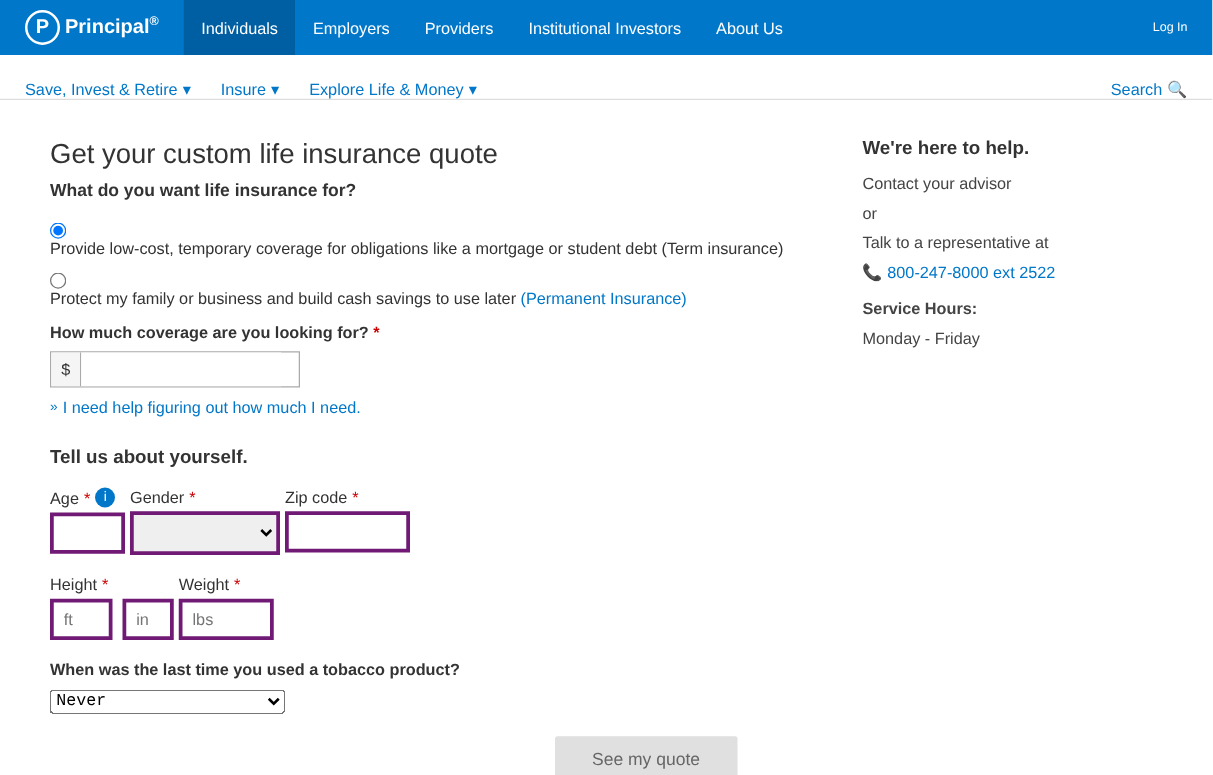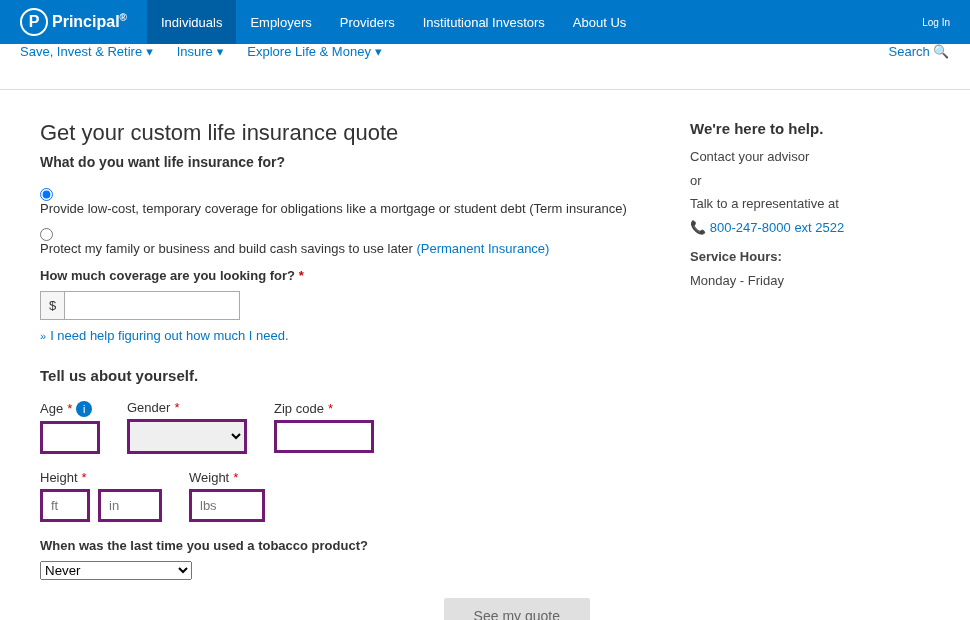--- a/index.html
+++ b/index.html
@@ -45,22 +45,22 @@
       font-size: 10px;
       cursor: pointer;
       padding-left: 14px;
     }
 
     
     .secondary-nav {
       border-bottom: 1px solid #ddd;
       padding: 0 20px;
       display: flex;
-      align-items: flex-start;
-      height: 46px;
+      align-items: flex-end;
+      height: 36px;
     }
     .secondary-nav-item {
       font-size: 13px;
       color: #0077c8;
       margin-right: 24px;
       cursor: pointer;
       display: flex; align-items: center; gap: 4px;
     }
     .search-area {
       margin-left: auto;
@@ -119,21 +119,21 @@
       color: #0077c8;
       font-size: 13px;
       cursor: pointer;
       display: flex; align-items: center; gap: 4px;
       margin-bottom: 24px;
     }
     .chevron-right { font-size: 11px; }
 
     .about-yourself { font-size: 15px; font-weight: bold; margin-bottom: 16px; }
 
-    .form-row { display: flex; gap: 27px; margin-bottom: 16px; flex-wrap: wrap; align-items: center; }
+    .form-row { display: flex; gap: 4px; margin-bottom: 16px; flex-wrap: wrap; }
     .form-group { display: flex; flex-direction: column; }
     .form-group label { font-size: 13px; margin-bottom: 4px; display: flex; align-items: center; gap: 4px; }
     .form-group input, .form-group select {
       border: 3px solid #701a75;
       padding: 6px 8px;
       font-size: 13px;
       outline: none;
     }
     .info-icon {
       display: inline-flex;
@@ -146,26 +146,26 @@
       font-size: 11px;
       cursor: pointer;
     }
 
     .age-input { width: 60px; }
     .gender-select { width: 120px; }
     .zip-input { width: 100px; }
 
     .height-group { display: flex; gap: 8px; }
     .ft-input { width: 50px; }
-    .in-input { width: 64px; }
+    .in-input { width: 41px; }
 
     .weight-input { width: 76px; }
 
     .tobacco-label { font-size: 13px; font-weight: bold; margin-bottom: 8px; }
-    .tobacco-select { width: 152px; }
+    .tobacco-select { width: 188px; font-family: Liberation Mono, monospace; }
 
     .see-quote-btn {
       background: #e0e0e0;
       border: none;
       padding: 10px 30px;
       font-size: 14px;
       color: #666;
       cursor: not-allowed;
       border-radius: 2px;
       margin-top: 10px;

